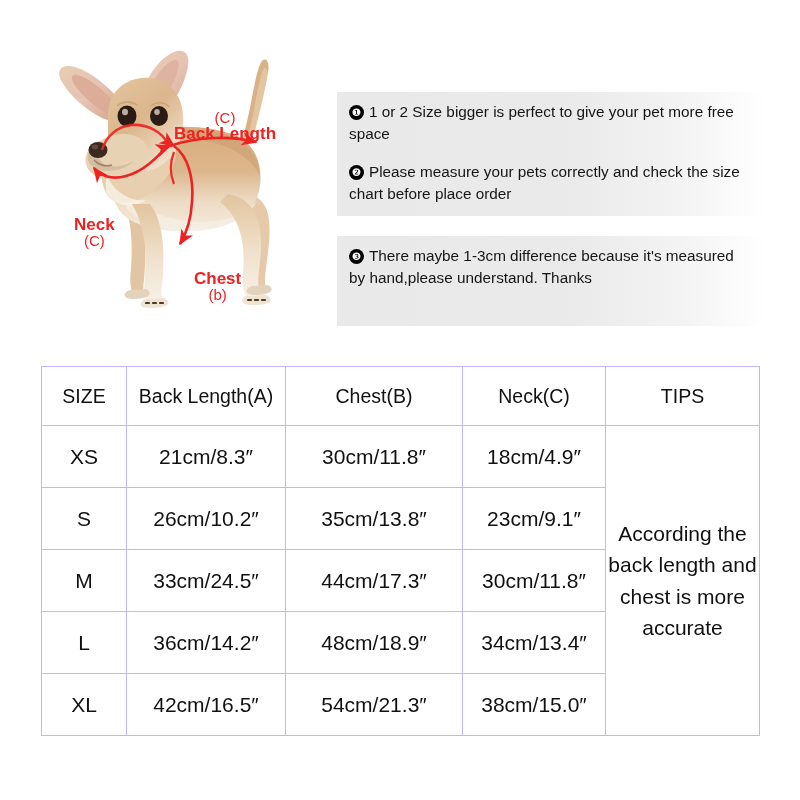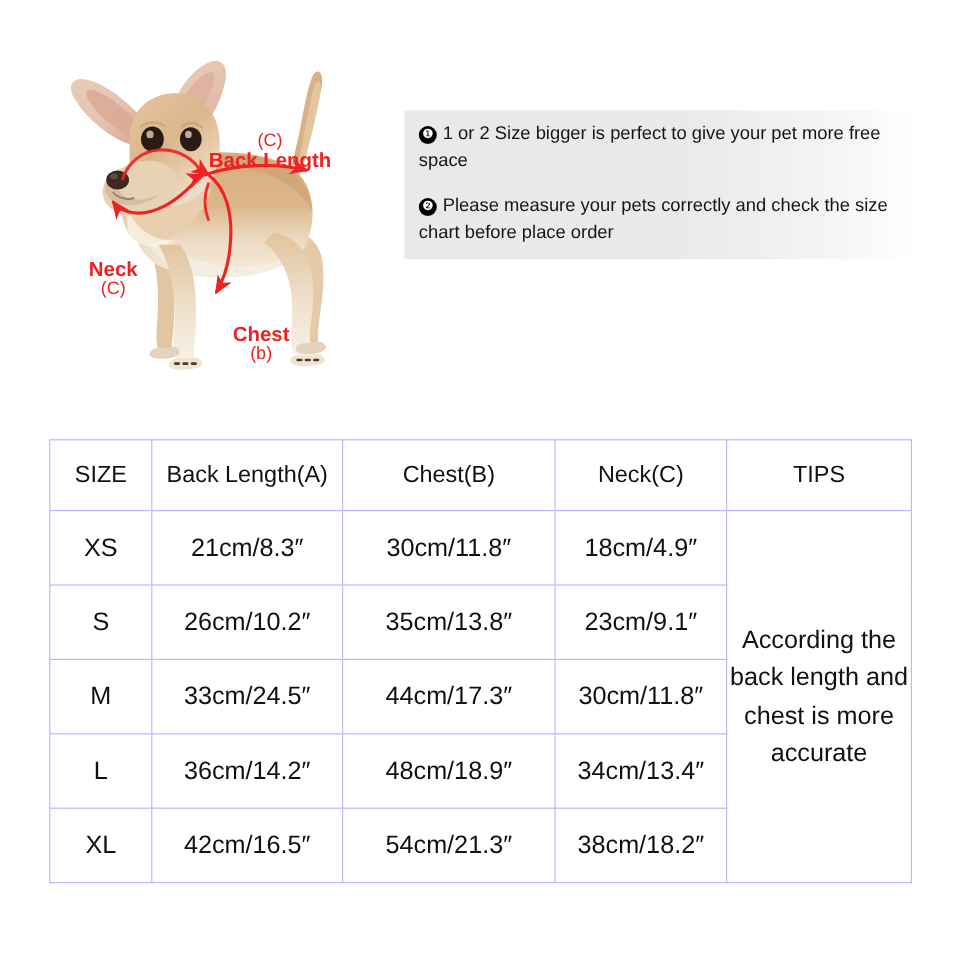--- a/index.html
+++ b/index.html
@@ -276,20 +276,23 @@
   </div>
 
   <div class="note" id="note-1">
     <span class="note-badge">❶</span><span class="note-text">1 or 2 Size bigger is perfect to give your pet more free space</span>
   </div>
 
   <div class="note" id="note-2">
     <span class="note-badge">❷</span><span class="note-text">Please measure your pets correctly and check the size chart before place order</span>
   </div>
 
+  <div class="note" id="note-3">
+    <span class="note-badge">❸</span><span class="note-text">There maybe 1-3cm difference because it's measured by hand,please understand. Thanks</span>
+  </div>
 </div>
 
 <table id="size-table">
   <colgroup>
     <col class="col-size">
       <col class="col-back">
       <col class="col-chest">
       <col class="col-neck">
       <col class="col-tips">
   </colgroup>
@@ -325,16 +328,16 @@
     <tr>
       <td>L</td>
       <td>36cm/14.2″</td>
       <td>48cm/18.9″</td>
       <td>34cm/13.4″</td>
     </tr>
     <tr>
       <td>XL</td>
       <td>42cm/16.5″</td>
       <td>54cm/21.3″</td>
-      <td>38cm/18.2″</td>
+      <td>38cm/15.0″</td>
     </tr>
   </tbody>
 </table>
 
 </body></html>

